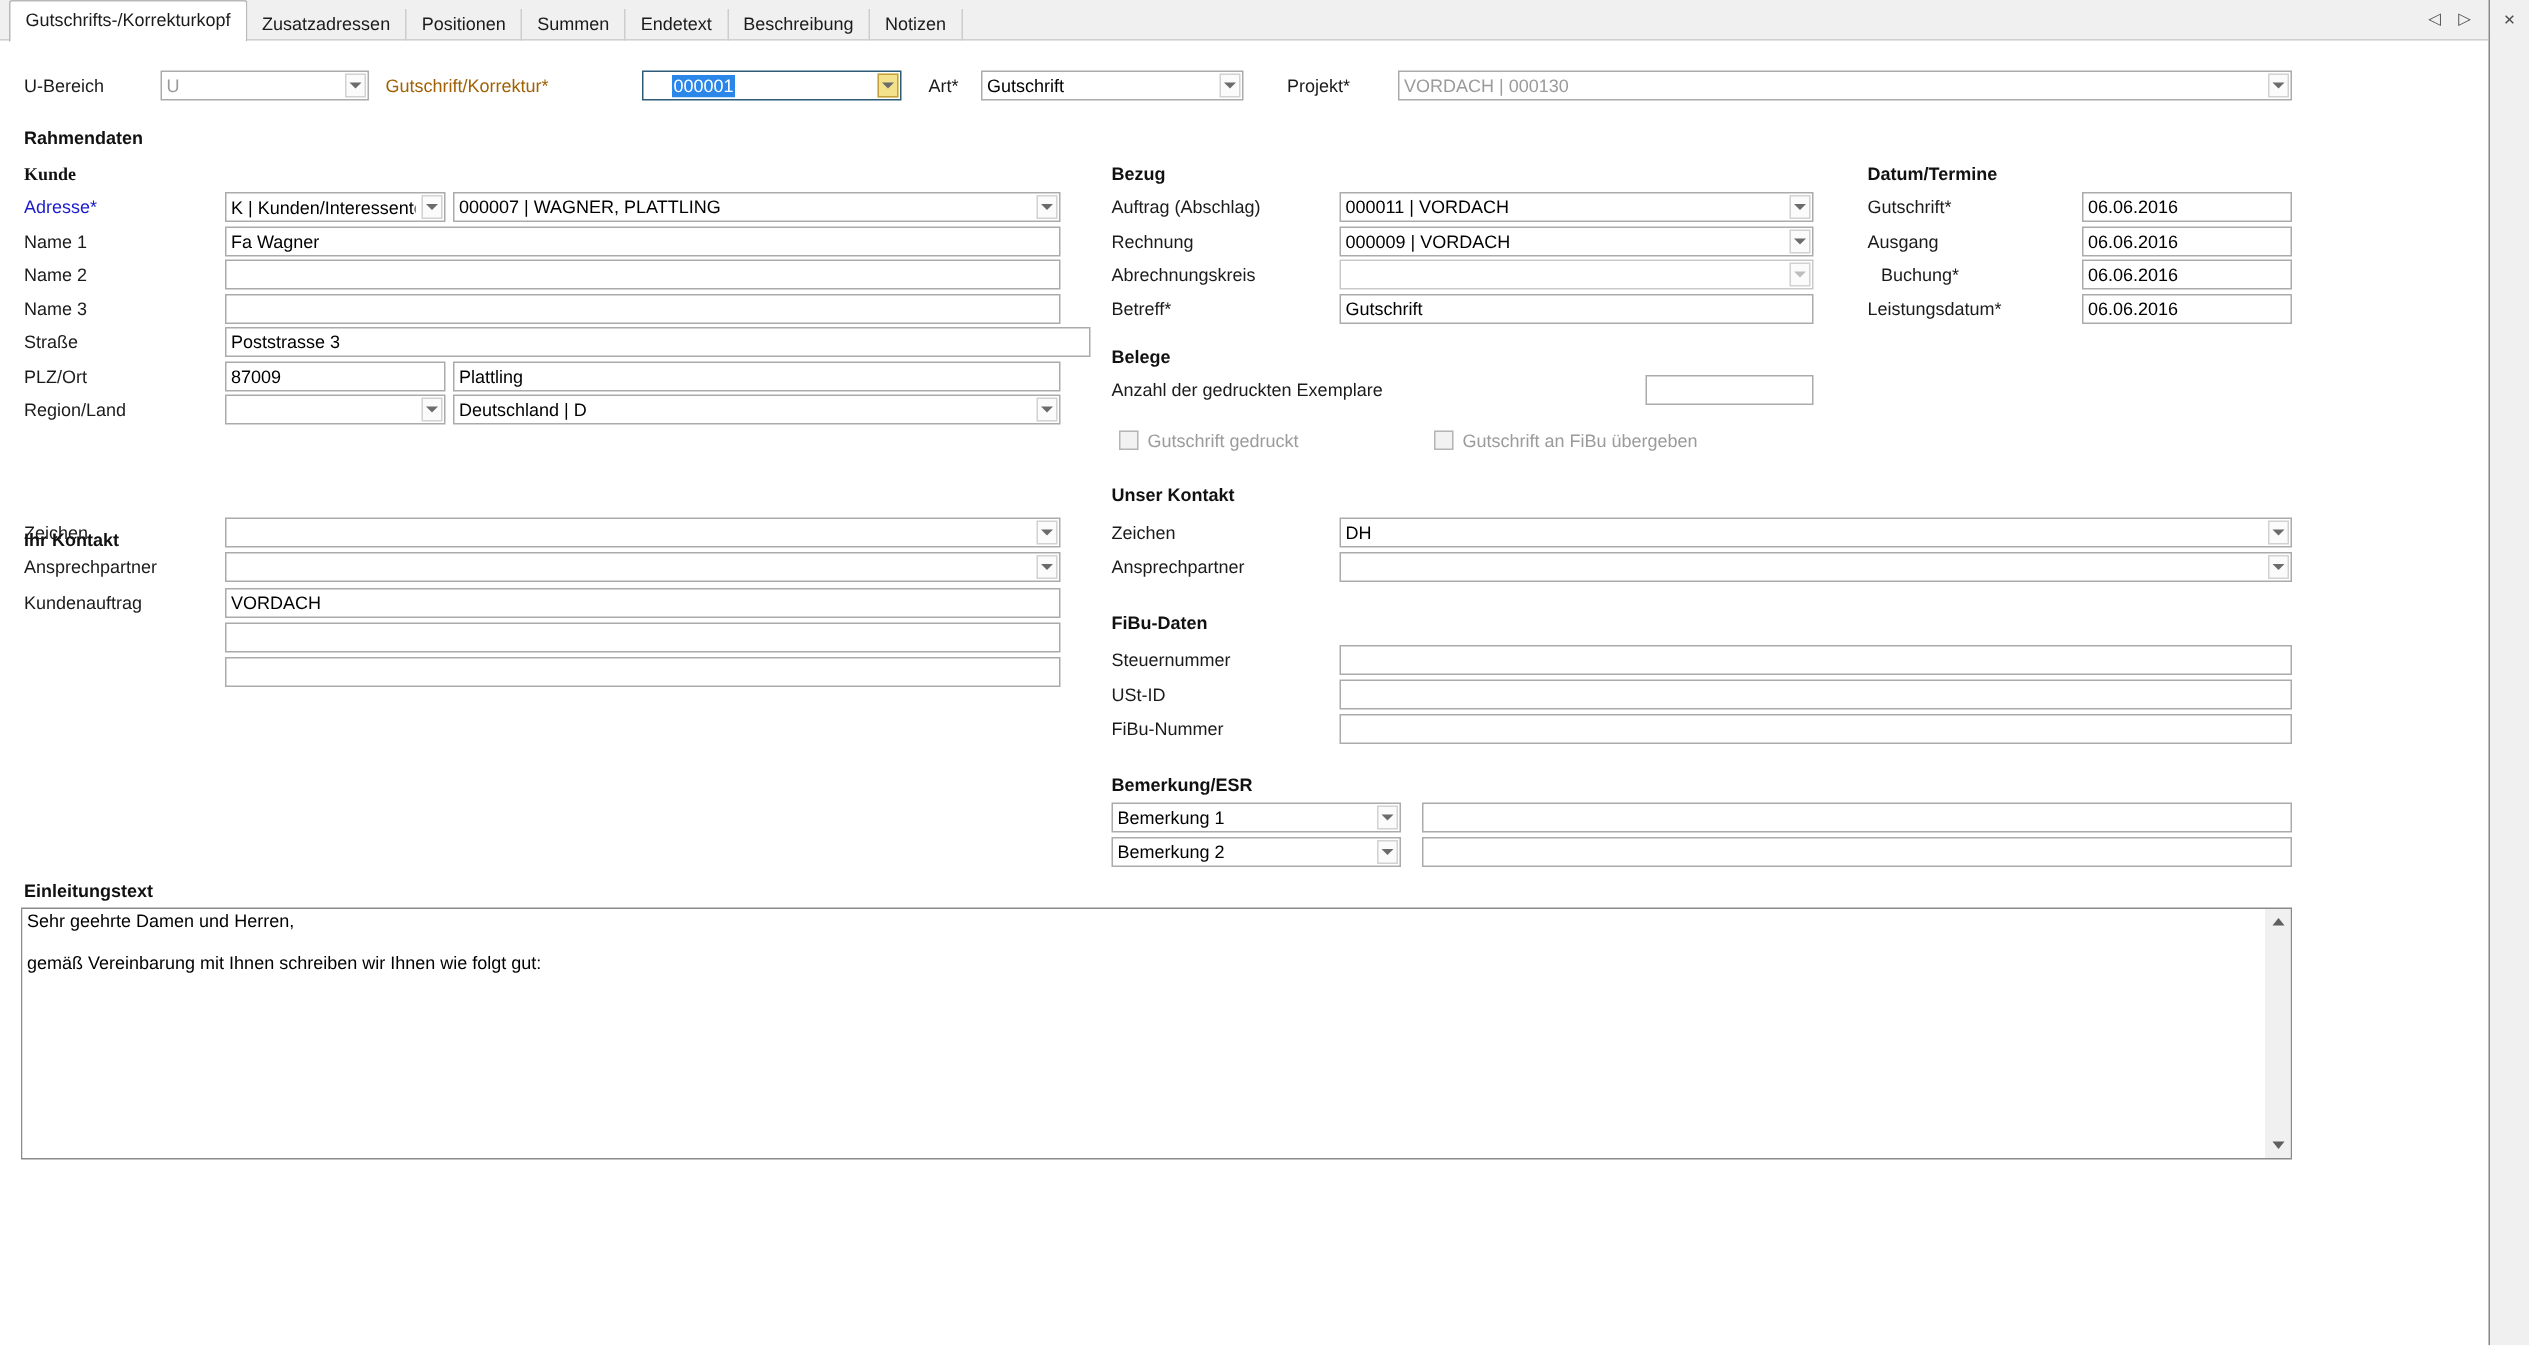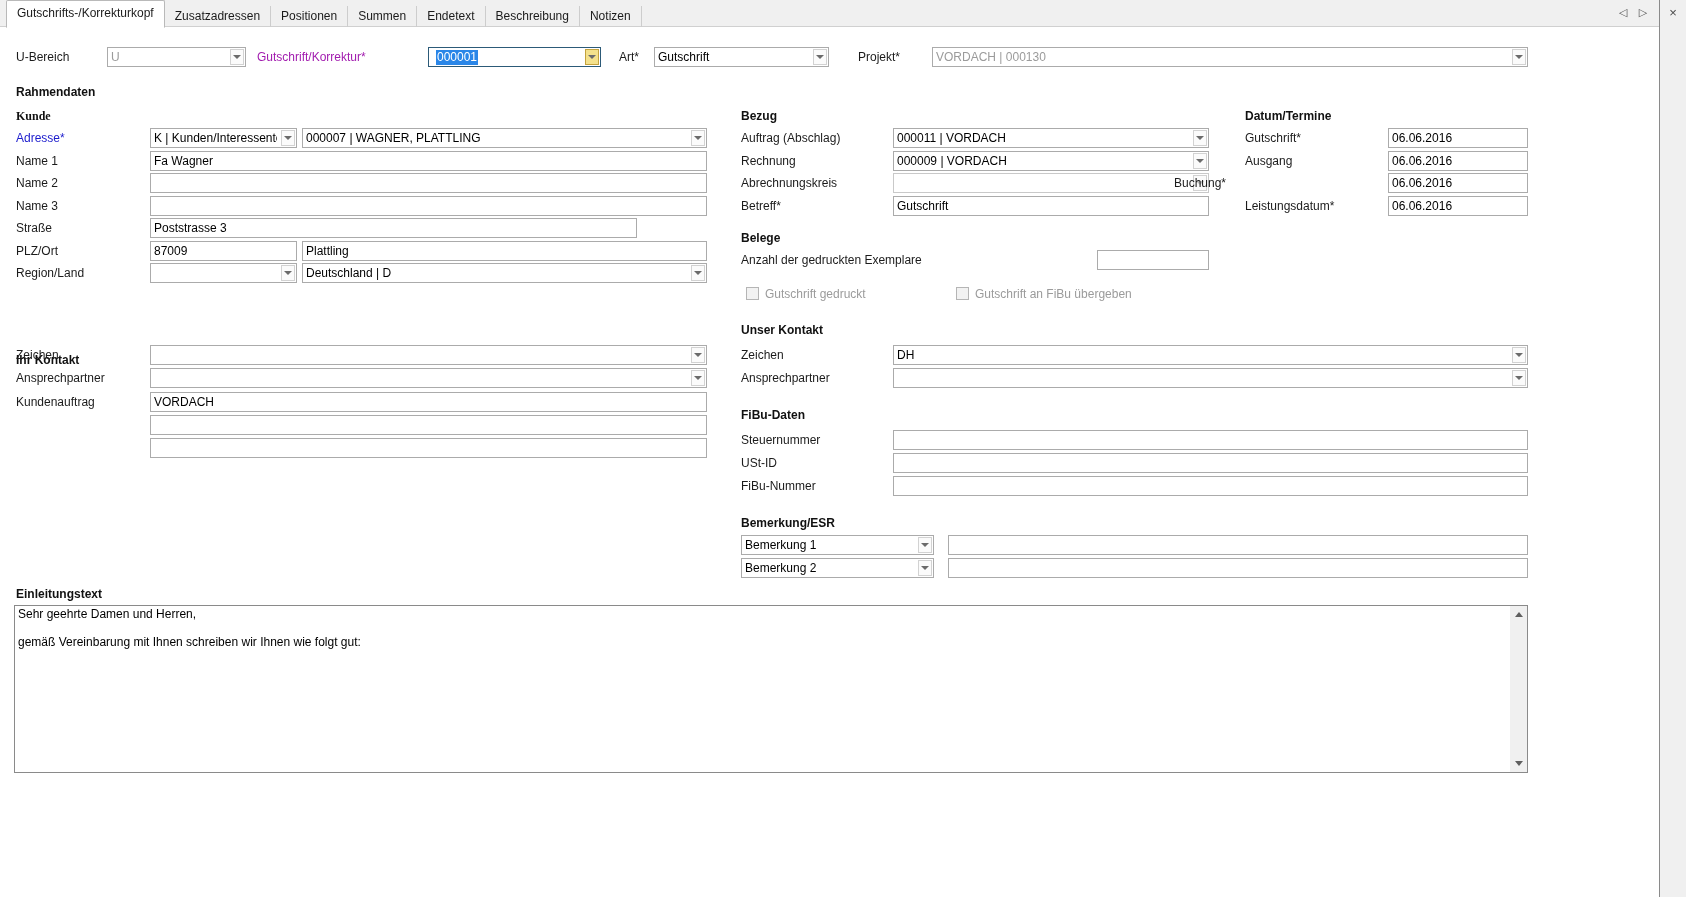--- a/index.html
+++ b/index.html
@@ -14,39 +14,39 @@
   .tab.active{height:26px;line-height:24px;background:#fff;border:1px solid #b9b9b9;
        border-bottom:1px solid #fff;border-radius:2px 2px 0 0;margin-bottom:-1px;z-index:2;position:relative;}
   .navarr{position:absolute;top:6px;font-size:11px;color:#4d4d4d;width:14px;text-align:center;}
   .side{position:absolute;left:1659px;top:0;width:27px;height:897px;background:#f0f0f0;
         border-left:1px solid #8a8a8a;box-sizing:border-box;}
   .closebtn{position:absolute;left:1664px;top:4px;width:18px;height:17px;line-height:17px;
         text-align:center;font-size:13px;color:#4a4a4a;}
   
   .lb{position:absolute;height:20px;line-height:20px;white-space:nowrap;}
   .ttl{font-weight:bold;color:#111;}
-  .lb.red{color:#a21caf;}
+  .lb.red{color:#a16207;}
   .lb.blue{color:#1c1ccd;}
   .lb.dis{color:#9b9b9b;}
   
   .fd{position:absolute;height:20px;box-sizing:border-box;border:1px solid #ababab;background:#fff;}
   .fd input{position:absolute;left:0;top:0;width:100%;height:100%;border:none;background:transparent;
         padding:0 3px;margin:0;box-sizing:border-box;outline:none;
         font-family:"Liberation Sans","DejaVu Sans",sans-serif;font-size:12px;color:#000;}
   .fd.combo input{width:calc(100% - 16px);}
   .fd input.gray{color:#9b9b9b;}
   .fd.dis{border-color:#c9c9c9;}
   .dd{position:absolute;right:1px;top:1px;bottom:1px;width:14px;background:#fbfbfb;
         border:1px solid #d2d2d2;box-sizing:border-box;display:flex;align-items:center;justify-content:center;}
   .dd i{display:block;width:0;height:0;border-left:4px solid transparent;border-right:4px solid transparent;
         border-top:4px solid #6b6b6b;}
   .dd.dis2 i{border-top-color:#bdbdbd;}
   .dd.gold{background:#f4e18c;border-color:#c3a23d;}
   .fd.focus{border-color:#2c5a78;}
-  .selwrap{position:absolute;left:1px;top:1px;right:16px;bottom:1px;padding:1px 6px;overflow:hidden;}
+  .selwrap{position:absolute;left:1px;top:1px;right:16px;bottom:1px;padding:1px 18px;overflow:hidden;}
   .sel{display:inline-block;background:#2a86e8;color:#fff;line-height:15px;padding:0 1px;}
   
   .ck{position:absolute;width:13px;height:13px;border:1px solid #b5b5b5;background:#f2f2f2;box-sizing:border-box;}
   
   .tawrap{position:absolute;left:14px;top:605px;width:1514px;height:168px;border:1px solid #8a8a8a;
         box-sizing:border-box;background:#fff;}
   .tawrap textarea{position:absolute;left:0;top:0;width:calc(100% - 17px);height:100%;border:none;resize:none;
         overflow:hidden;outline:none;padding:1px 3px;box-sizing:border-box;
         font-family:"Liberation Sans","DejaVu Sans",sans-serif;font-size:12px;color:#000;}
   .vsb{position:absolute;right:0;top:0;bottom:0;width:17px;background:#f0f0f0;}
@@ -131,21 +131,21 @@
   <div class="fd" style="left:150px;top:173px;width:557px;">
     <input value="" style="">
     </div>
 
   <div class="lb" style="left:16px;top:196px;">Name 3</div>
   <div class="fd" style="left:150px;top:196px;width:557px;">
     <input value="" style="">
     </div>
 
   <div class="lb" style="left:16px;top:218px;">Straße</div>
-  <div class="fd" style="left:150px;top:218px;width:487px;padding-left:13px;">
+  <div class="fd" style="left:150px;top:218px;width:577px;padding-left:13px;">
     <input value="Poststrasse 3" style="">
     </div>
 
   <div class="lb" style="left:16px;top:241px;">PLZ/Ort</div>
   <div class="fd" style="left:150px;top:241px;width:147px;">
     <input value="87009" style="">
     </div>
   <div class="fd" style="left:302px;top:241px;width:405px;">
     <input value="Plattling" style="">
     </div>
@@ -229,21 +229,21 @@
 
   <div class="lb ttl" style="left:1245px;top:106px;">Datum/Termine</div>
   <div class="lb" style="left:1245px;top:128px;">Gutschrift*</div>
   <div class="fd" style="left:1388px;top:128px;width:140px;">
     <input value="06.06.2016" style="">
     </div>
   <div class="lb" style="left:1245px;top:151px;">Ausgang</div>
   <div class="fd" style="left:1388px;top:151px;width:140px;">
     <input value="06.06.2016" style="">
     </div>
-  <div class="lb" style="left:1174px;top:173px;text-align:center;">Buchung*</div>
+  <div class="lb" style="left:1254px;top:173px;text-align:center;">Buchung*</div>
   <div class="fd" style="left:1388px;top:173px;width:140px;">
     <input value="06.06.2016" style="">
     </div>
   <div class="lb" style="left:1245px;top:196px;">Leistungsdatum*</div>
   <div class="fd" style="left:1388px;top:196px;width:140px;">
     <input value="06.06.2016" style="">
     </div>
 
   <div class="lb ttl" style="left:741px;top:320px;">Unser Kontakt</div>
   <div class="lb" style="left:741px;top:345px;">Zeichen</div>

